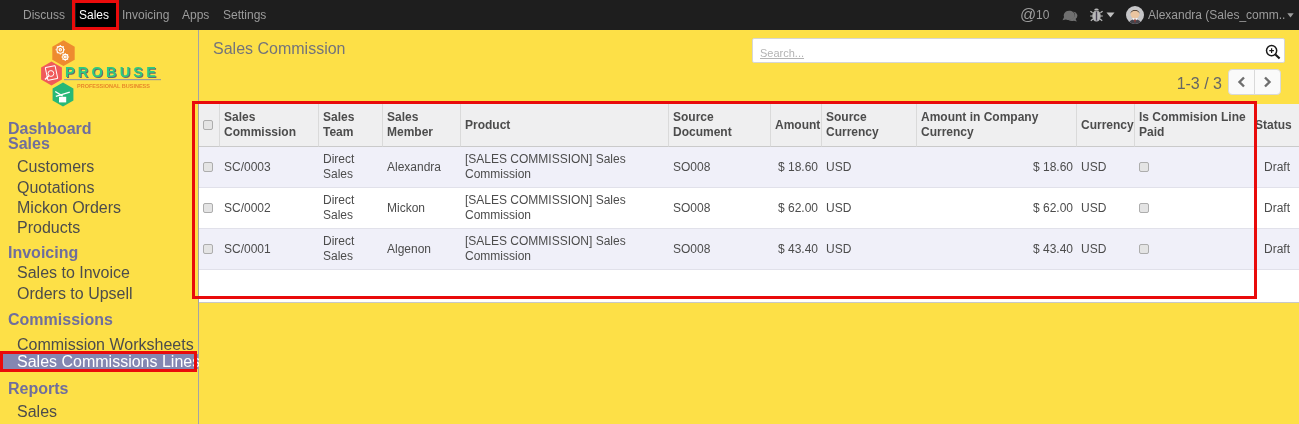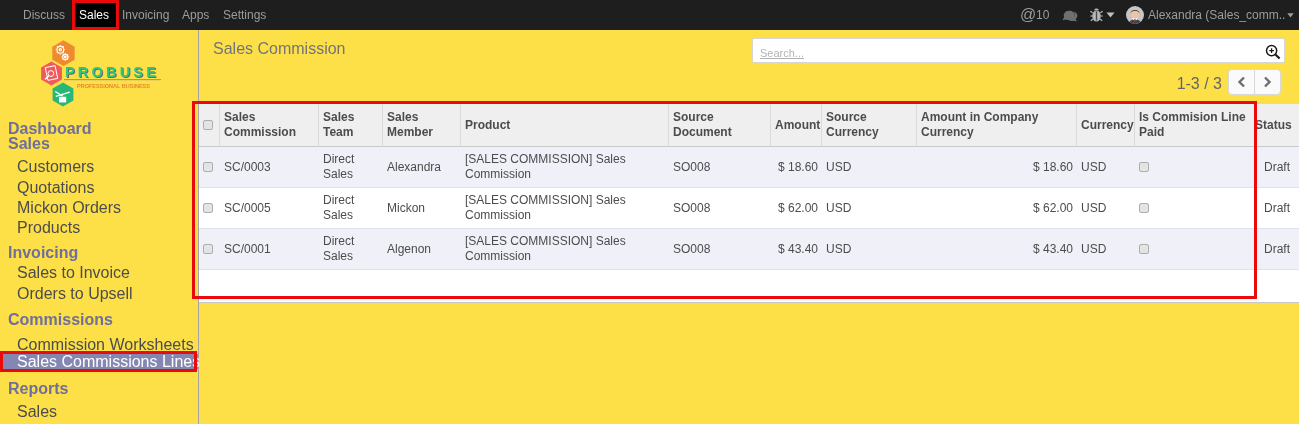--- a/index.html
+++ b/index.html
@@ -209,21 +209,21 @@
         <td>SO008</td>
         <td class="num">$ 18.60</td>
         <td>USD</td>
         <td class="num">$ 18.60</td>
         <td>USD</td>
         <td><span class="cb"></span></td>
         <td style="padding-left:9px;">Draft</td>
       </tr>
       <tr class="r2">
         <td><span class="cb"></span></td>
-        <td>SC/0005</td>
+        <td>SC/0002</td>
         <td>Direct Sales</td>
         <td>Mickon</td>
         <td>[SALES COMMISSION] Sales Commission</td>
         <td>SO008</td>
         <td class="num">$ 62.00</td>
         <td>USD</td>
         <td class="num">$ 62.00</td>
         <td>USD</td>
         <td><span class="cb"></span></td>
         <td style="padding-left:9px;">Draft</td>

